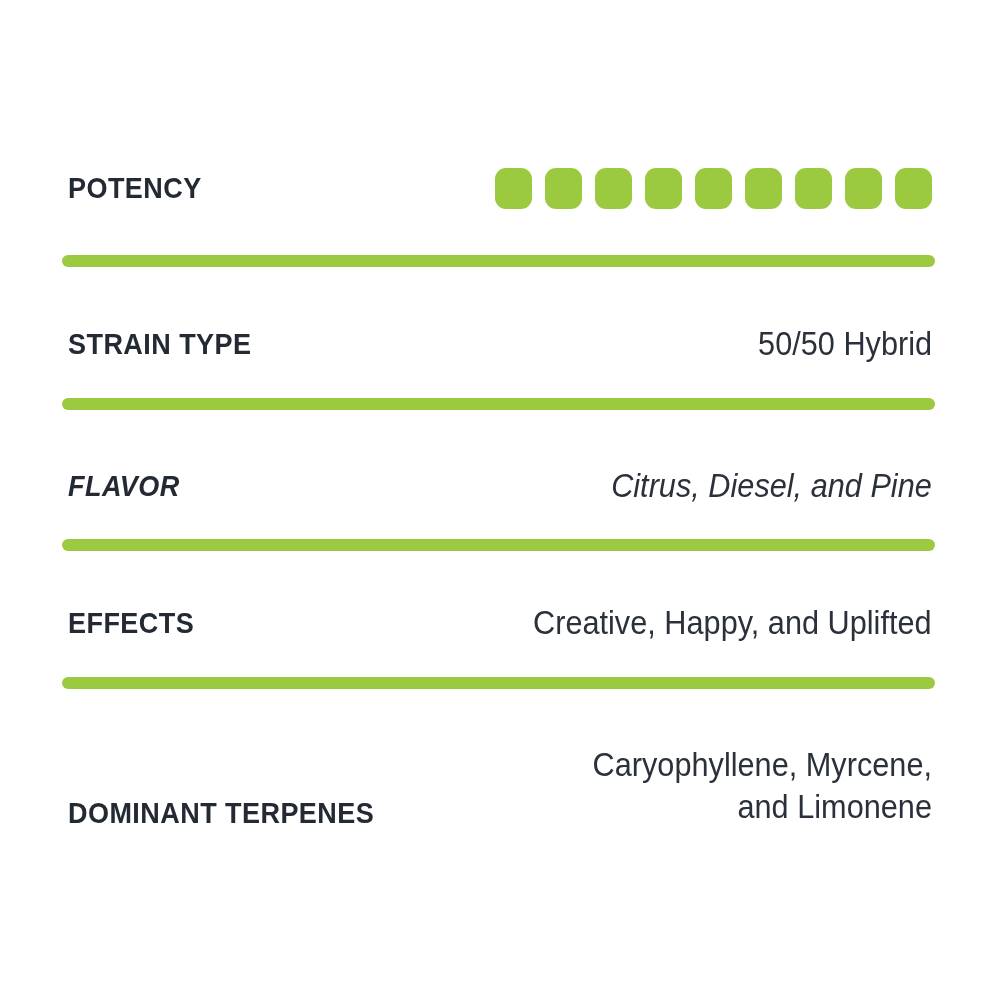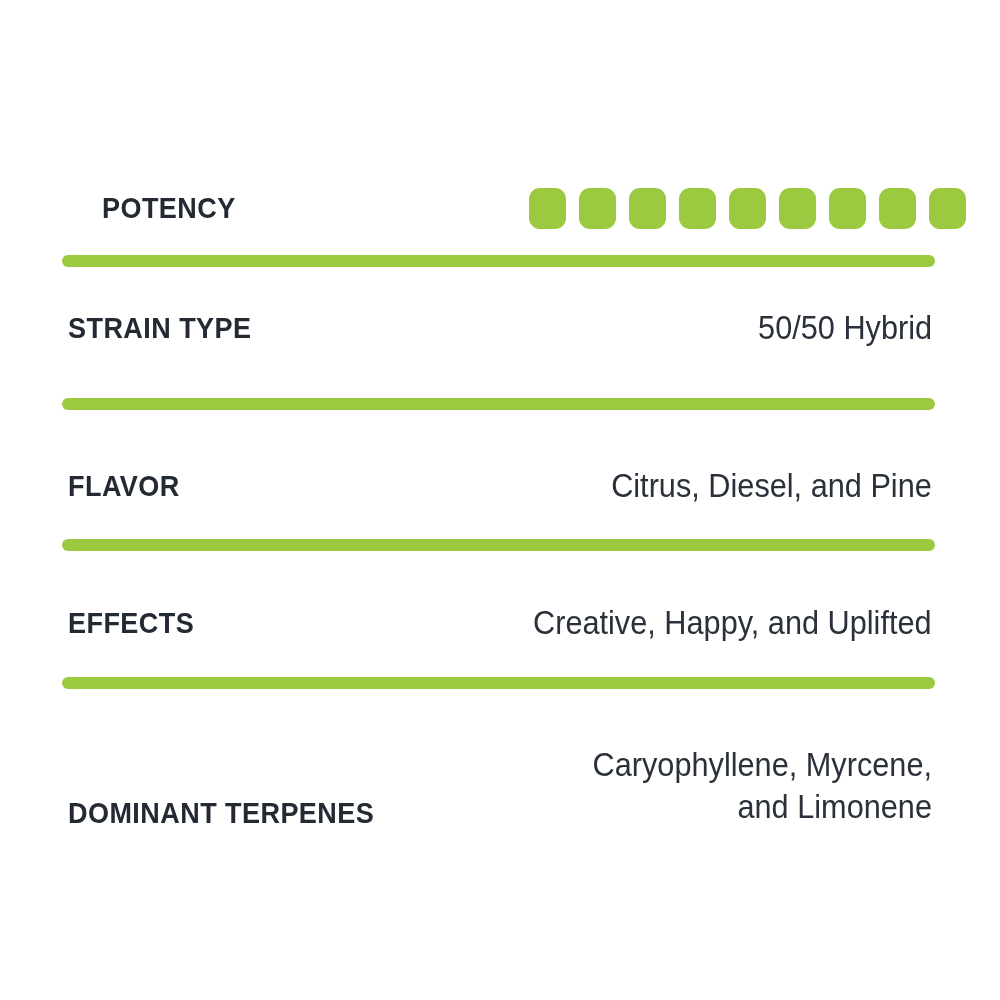--- a/index.html
+++ b/index.html
@@ -86,23 +86,23 @@
   .divider {
     position: absolute;
     left: 62px;
     width: 873px;
     height: 12px;
     border-radius: 6px;
     background: #9bc93f;
   }
 
   
-  #row-potency   { top: 184px; height: 48px; margin-left: 34px; }
-  #row-strain    { top: 304px; height: 48px; }
-  #row-flavor    { top: 462px; height: 48px; }
+  #row-potency   { top: 164px; height: 48px; }
+  #row-strain    { top: 320px; height: 48px; }
+  #row-flavor    { top: 462px; height: 48px; font-style: italic; }
   #row-effects   { top: 599px; height: 48px; justify-content: space-between; }
   #row-terpenes  { top: 740px; height: 88px; align-items: flex-end; }
 
   #row-terpenes .row-label { margin-top: 6px; }
 
   #div-1 { top: 255px; }
   #div-2 { top: 398px; }
   #div-3 { top: 539px; }
   #div-4 { top: 677px; }
 </style>

